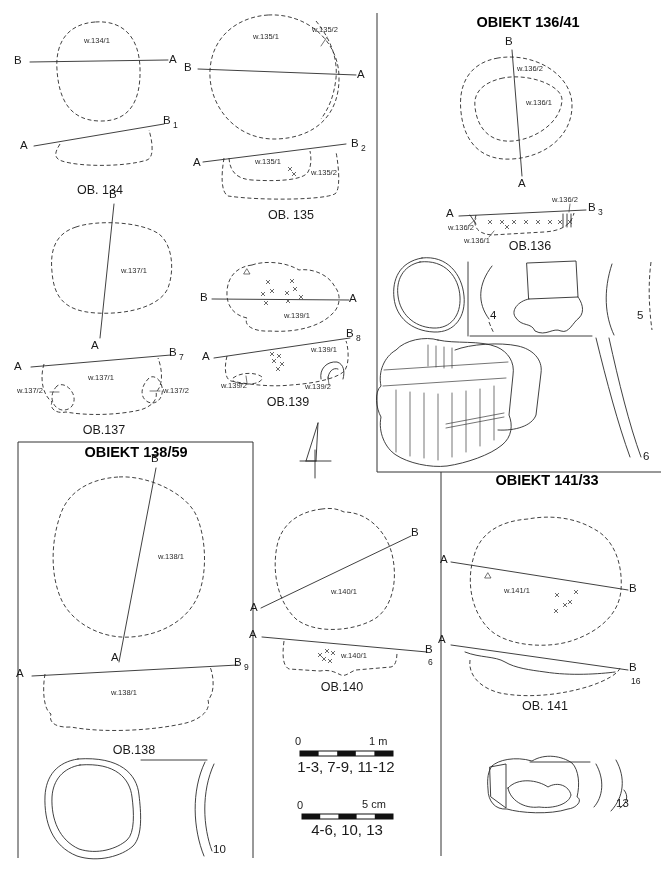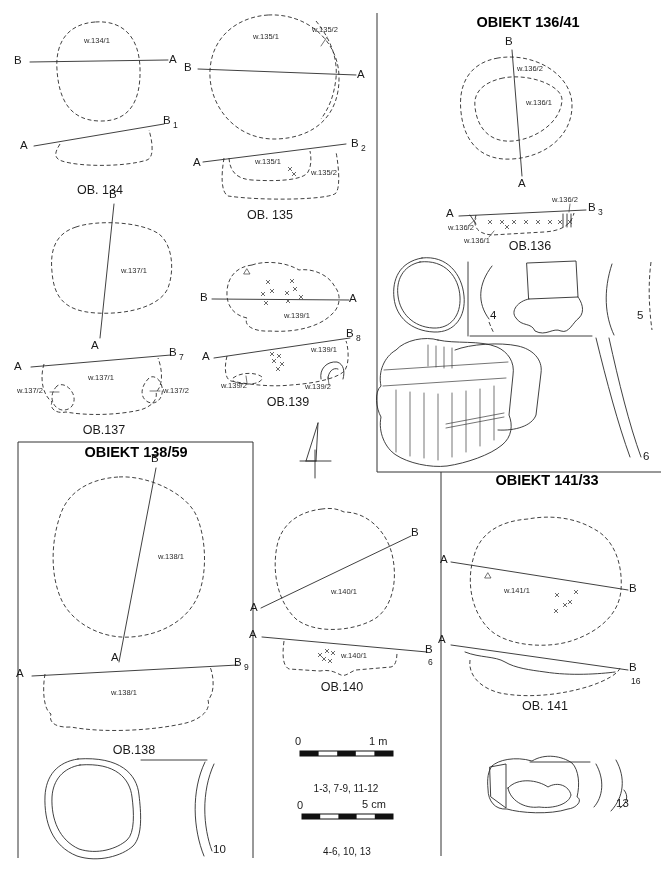--- a/index.html
+++ b/index.html
@@ -6,21 +6,21 @@
   .canvas{position:relative;width:661px;height:881px;background:#fff;overflow:hidden;
           font-family:"Liberation Sans", sans-serif;color:#111;}
   .canvas svg{position:absolute;left:0;top:0;}
   .lb{position:absolute;font-size:11.5px;line-height:1;color:#1a1a1a;}
   .sub{position:absolute;font-size:8.5px;line-height:1;color:#1a1a1a;}
   .wl{position:absolute;font-size:7.5px;line-height:1;color:#2a2a2a;}
   .cap{position:absolute;font-size:12.5px;line-height:1;color:#1a1a1a;transform:translateX(-50%);white-space:nowrap;}
   .hdr{position:absolute;font-size:14.5px;font-weight:700;line-height:1;color:#000;transform:translateX(-50%);white-space:nowrap;}
   .num{position:absolute;font-size:11.5px;line-height:1;color:#1a1a1a;}
   .scl{position:absolute;font-size:11px;line-height:1;color:#1a1a1a;}
-  .sct{position:absolute;font-size:10px;line-height:1;color:#1a1a1a;transform:translateX(-50%);white-space:nowrap;margin-top:25px;}
+  .sct{position:absolute;font-size:15px;line-height:1;color:#1a1a1a;transform:translateX(-50%);white-space:nowrap;}
   .sld{fill:none;stroke:#2b2b2b;stroke-width:0.9;stroke-linecap:round;stroke-linejoin:round;}
   .thn{fill:none;stroke:#3a3a3a;stroke-width:0.7;stroke-linecap:round;}
   .dsh{fill:none;stroke:#2b2b2b;stroke-width:0.9;stroke-dasharray:4 2.6;stroke-linejoin:round;}
   .frame{fill:none;stroke:#333;stroke-width:1;}
   .xmk{fill:none;stroke:#444;stroke-width:0.8;}
 </style>
 </head>
 <body>
 
 <div class="canvas">
@@ -180,21 +180,21 @@
 
   <div class="lb" style="left:184px;top:62px">B</div>
   <div class="lb" style="left:357px;top:69px">A</div>
   <div class="wl" style="left:253px;top:33px">w.135/1</div>
   <div class="wl" style="left:312px;top:26px">w.135/2</div>
   <div class="lb" style="left:193px;top:157px">A</div>
   <div class="lb" style="left:351px;top:138px">B</div>
   <div class="sub" style="left:361px;top:144px">2</div>
   <div class="wl" style="left:255px;top:158px">w.135/1</div>
   <div class="wl" style="left:311px;top:169px">w.135/2</div>
-  <div class="cap" style="left:270px;top:209px">OB. 135</div>
+  <div class="cap" style="left:291px;top:209px">OB. 135</div>
 
   <div class="hdr" style="left:528px;top:15px">OBIEKT 136/41</div>
   <div class="lb" style="left:505px;top:36px">B</div>
   <div class="lb" style="left:518px;top:178px">A</div>
   <div class="wl" style="left:517px;top:65px">w.136/2</div>
   <div class="wl" style="left:526px;top:99px">w.136/1</div>
   <div class="lb" style="left:446px;top:208px">A</div>
   <div class="lb" style="left:588px;top:202px">B</div>
   <div class="sub" style="left:598px;top:208px">3</div>
   <div class="wl" style="left:552px;top:196px">w.136/2</div>

